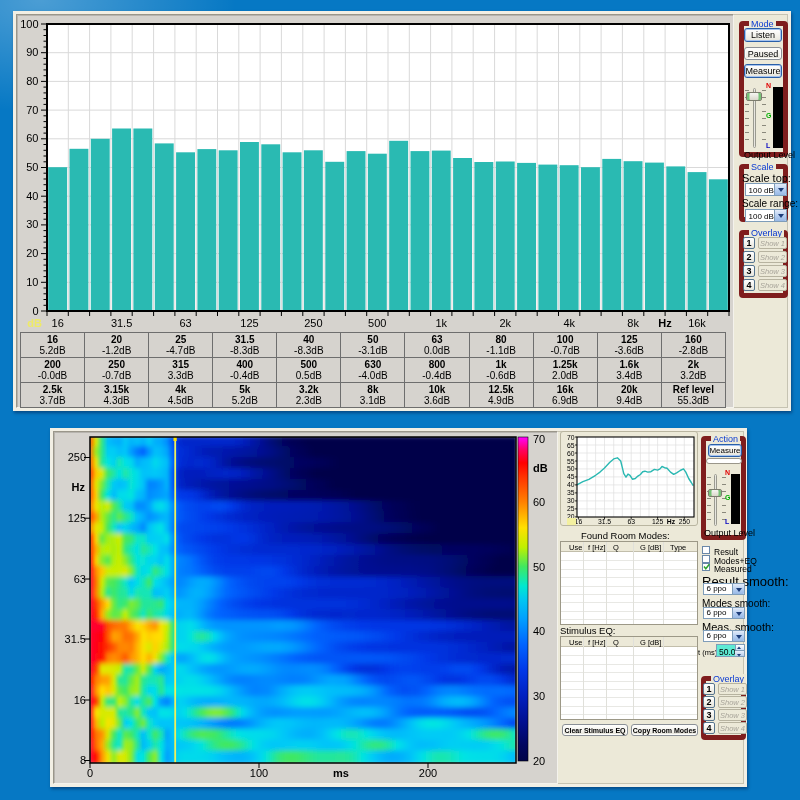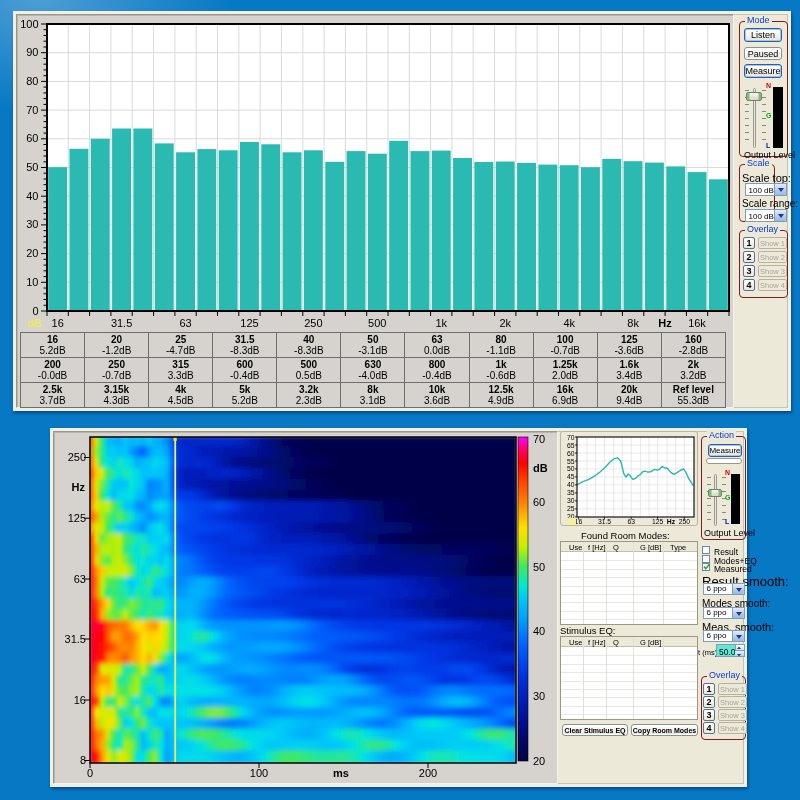--- a/index.html
+++ b/index.html
@@ -1,32 +1,32 @@
 <!DOCTYPE html>
 <html><head><meta charset="utf-8"><style>
 * { margin:0; padding:0; box-sizing:border-box; }
 html,body { width:800px; height:800px; overflow:hidden; }
 body { background:radial-gradient(280px 160px at 40px 0px, rgba(255,255,255,.28), rgba(255,255,255,0) 70%) , #0678c4; font-family:"Liberation Sans",sans-serif; position:relative; }
 .win { position:absolute; background:#ece9d8; border:3px solid #f2efe4; box-shadow:inset 0 0 0 1px #c6c3b2, 1px 2px 3px rgba(0,0,40,.4); }
 .gpanel { position:absolute; background:#d6d3ce; border:1px solid #9a968a; border-bottom-color:#f4f2ec; border-right-color:#f4f2ec; box-shadow:inset 1px 1px 0 rgba(90,88,80,.25); }
 .rtab { position:absolute; left:20px; top:332px; width:706px; height:76px; border-collapse:collapse; table-layout:fixed; font-size:10px; text-align:center; color:#000; }
 .rtab td { border:1px solid #6e6e6e; line-height:11.5px; padding:0; }
-.gbox { position:absolute; border:1px solid #7f1d1d; border-radius:4px; }
+.gbox { position:absolute; border:5px solid #7f1d1d; border-radius:4px; }
 .gbox > .glabel { position:absolute; top:-7px; left:5px; background:#ece9d8; color:#0a3ad2; font-size:9px; padding:0 2px; line-height:11px; white-space:nowrap; }
 .btn { position:absolute; border-radius:3px; background:linear-gradient(#ffffff,#f4f3ee 50%,#e6e4da); border:1px solid #7f8aa0; font-size:9px; color:#000; text-align:center; white-space:nowrap; overflow:hidden; }
 .btn.focus { border:1px solid #2a5fa8; box-shadow:inset 0 0 0 1px #a6c4ef; }
 .btn.plain { border:1px solid #8b9097; box-shadow:inset 0 0 0 1px #fdfdfb; }
 .combo { position:absolute; background:#fff; border:1px solid #7f9db9; font-size:8px; }
 .combo span { position:absolute; left:2.5px; top:2px; white-space:nowrap; }
 .combo .arr { position:absolute; right:0; top:0; bottom:0; width:12px; background:linear-gradient(#e4ecf9,#b4cdf0 55%,#98b9e6); border-left:1px solid #7f9db9; border-radius:0 1px 1px 0; }
 .combo .arr:after { content:""; position:absolute; left:3px; top:4px; border:3.2px solid transparent; border-top:4px solid #1d3d7a; }
 .cb { position:absolute; width:8px; height:8px; background:#fff; border:1px solid #6a88a8; }
 .lbl { position:absolute; font-size:10px; color:#000; white-space:nowrap; }
 .numbtn { position:absolute; width:12px; height:12px; border:1px solid #56748e; border-radius:2px; background:linear-gradient(#fff,#e8e6dc); font-size:9px; font-weight:bold; text-align:center; line-height:11px; color:#000; }
-.showbtn { position:absolute; width:29px; height:12px; border:1px solid #b7b3a0; border-radius:2px; background:#ece9d8; font-size:7.5px; text-align:center; line-height:11px; color:#a8a49a; white-space:nowrap; overflow:hidden; }
+.showbtn { position:absolute; width:29px; height:12px; border:1px solid #b7b3a0; border-radius:2px; background:#ece9d8; font-size:7.5px; text-align:center; line-height:11px; color:#a8a49a; white-space:nowrap; overflow:hidden;font-style:italic; }
 .vtrack { position:absolute; width:3px; background:#e8e6e0; border:1px solid #9a9a90; border-radius:2px; }
 .thumb { position:absolute; background:linear-gradient(#f6f6f2,#d9d7cb); border:1px solid #7c7c6e; border-radius:2px; box-shadow:inset 2.5px 0 0 #76c276, inset -2.5px 0 0 #76c276; }
 .meter { position:absolute; background:#000; }
 .mtick { position:absolute; font-size:7px; font-weight:bold; }
 .wtab { position:absolute; background:#fff; border:1px solid #9c9887; }
 .wtab .hd { position:absolute; left:0; right:0; top:0; height:10px; background:#ece9d8; border-bottom:1px solid #c2beab; font-size:7.5px; color:#000; }
 .wtab .hd span { position:absolute; top:1px; }
 .rowlines { position:absolute; left:0; right:0; bottom:0; background:repeating-linear-gradient(#fff 0, #fff 7.4px, #e8e8e4 7.4px, #e8e8e4 8.4px); }
 .colsep { position:absolute; top:0; bottom:0; width:1px; background:#e0e0da; }
 .spin { position:absolute; background:#5eead4; border:1px solid #7f9db9; font-size:10px; }
@@ -239,21 +239,21 @@
         <td><b>63</b><br>0.0dB</td>
         <td><b>80</b><br>-1.1dB</td>
         <td><b>100</b><br>-0.7dB</td>
         <td><b>125</b><br>-3.6dB</td>
         <td><b>160</b><br>-2.8dB</td>
       </tr>
       <tr>
         <td><b>200</b><br>-0.0dB</td>
         <td><b>250</b><br>-0.7dB</td>
         <td><b>315</b><br>3.3dB</td>
-        <td><b>600</b><br>-0.4dB</td>
+        <td><b>400</b><br>-0.4dB</td>
         <td><b>500</b><br>0.5dB</td>
         <td><b>630</b><br>-4.0dB</td>
         <td><b>800</b><br>-0.4dB</td>
         <td><b>1k</b><br>-0.6dB</td>
         <td><b>1.25k</b><br>2.0dB</td>
         <td><b>1.6k</b><br>3.4dB</td>
         <td><b>2k</b><br>3.2dB</td>
       </tr>
       <tr>
         <td><b>2.5k</b><br>3.7dB</td>
@@ -279,21 +279,21 @@
 <div class="btn focus" style="left:744px;top:64px;width:38px;height:14px;line-height:13px">Measure</div>
 <div class="tickcol" style="left:745px;top:90px;height:56px"></div>
 <div class="tickcol" style="left:762px;top:90px;height:56px"></div>
 <div class="vtrack" style="left:752.5px;top:88px;height:60px"></div>
 <div class="thumb" style="left:746px;top:92px;width:16px;height:9px"></div>
 <div class="meter" style="left:773px;top:87px;width:10px;height:61px"></div>
 <div class="mtick" style="left:766px;top:82px;color:#e00000">N</div>
 <div class="mtick" style="left:766px;top:112px;color:#00b000">G</div>
 <div class="mtick" style="left:766px;top:142px;color:#0000c0">L</div>
 <div class="lbl" style="left:744px;top:150px;font-size:9px">Output Level</div>
-<div class="gbox" style="left:739px;top:164px;width:36px;height:58px">
+<div class="gbox" style="left:739px;top:164px;width:49px;height:58px">
     <div class="glabel">Scale</div>
   </div>
 <div class="lbl" style="left:742px;top:172px;font-size:11px">Scale top:</div>
 <div class="combo" style="left:745px;top:183px;width:42px;height:13px">
     <span>100 dB</span>
     <div class="arr"></div>
   </div>
 <div class="lbl" style="left:742px;top:198px;font-size:10px">Scale range:</div>
 <div class="combo" style="left:745px;top:209px;width:42px;height:13px">
     <span>100 dB</span>

